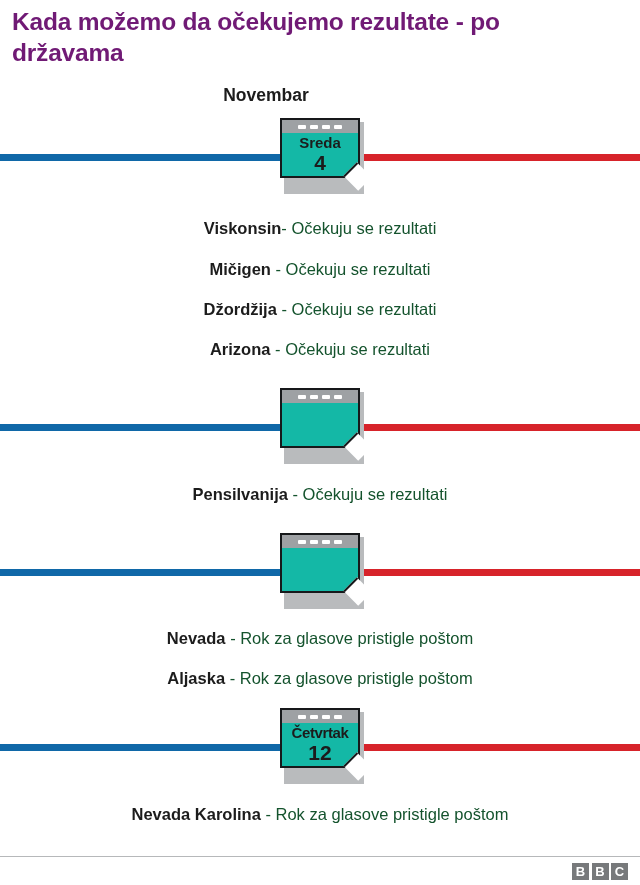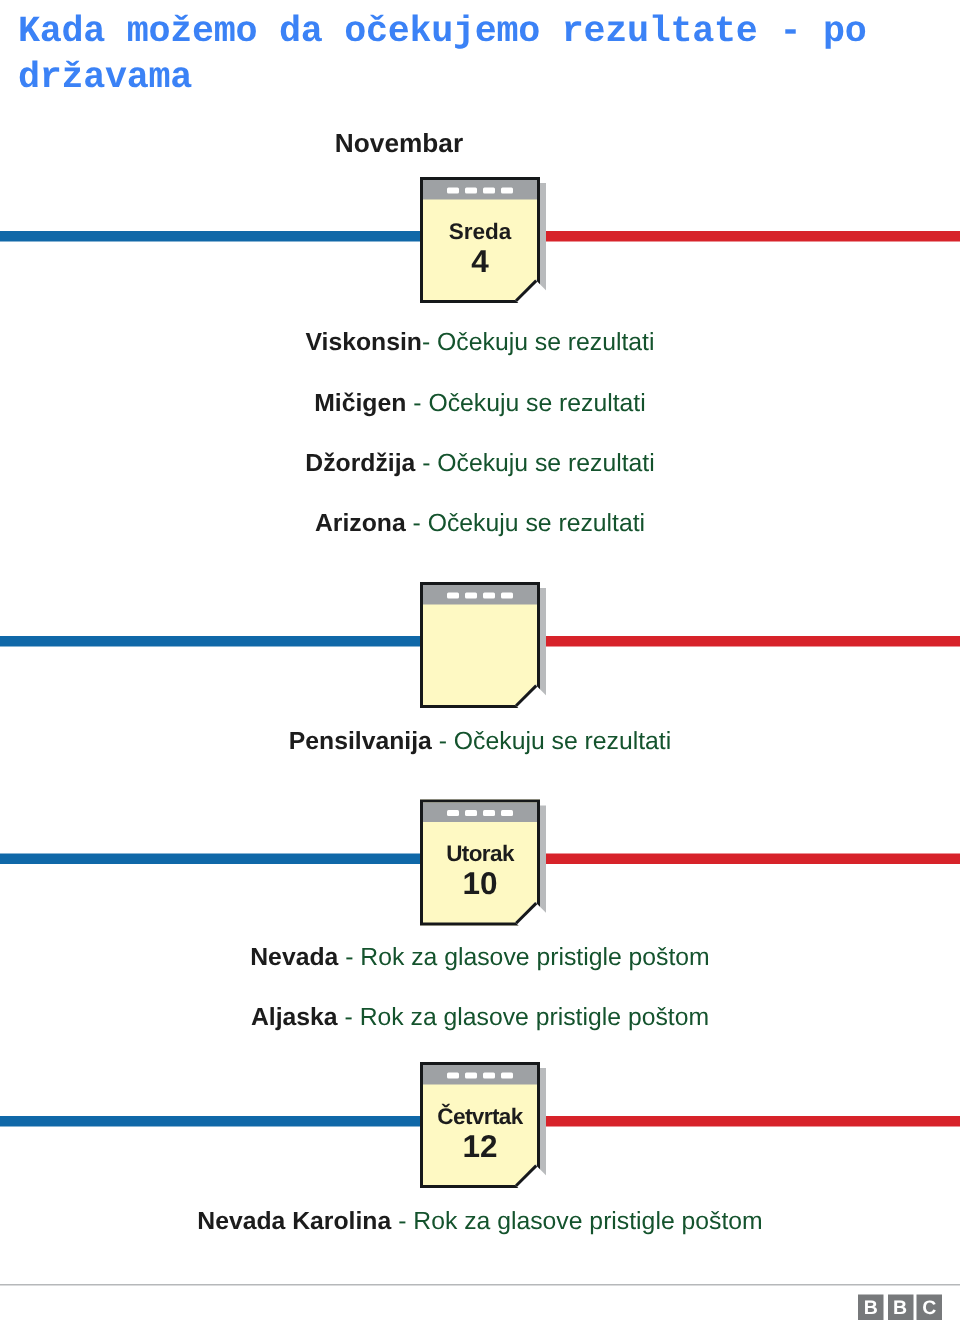--- a/index.html
+++ b/index.html
@@ -19,22 +19,21 @@
   
   .title {
     position: absolute;
     left: 12px;
     top: 6px;
     width: 580px;
     font-size: 24.5px;
     font-weight: 700;
     line-height: 1.28;
     letter-spacing: -0.2px;
-    color: #3b82f6;
-    font-family: Liberation Mono, monospace;
+    color: #701a75;
   }
 
   
   .month {
     position: absolute;
     left: 0;
     width: 532px;
     text-align: center;
     font-size: 17.5px;
     font-weight: 700;
@@ -63,22 +62,22 @@
     background: #d7232a;
   }
 
   
   .card {
     position: absolute;
     left: 50%;
     top: 0;
     transform: translateX(-50%);
     width: 80px;
-    height: 84px;
-    background: #fef9c3;
+    height: 60px;
+    background: #14b8a6;
     border: 2.5px solid #16181a;
     box-sizing: border-box;
     z-index: 4;
   }
   .card-shadow {
     position: absolute;
     left: 50%;
     top: 0;
     transform: translateX(-50%);
     margin-left: 4px;
@@ -273,24 +272,20 @@
   <div class="rail rail-blue"></div>
   <div class="rail rail-red"></div>
   <div class="card-shadow"></div>
   <div class="card">
     <div class="card-bar">
       <span class="ring"></span>
       <span class="ring"></span>
       <span class="ring"></span>
       <span class="ring"></span>
     </div>
-    <div class="card-body">
-      <div class="card-day wide">Utorak</div>
-      <div class="card-num">10</div>
-    </div>
     <div class="fold-shade"></div>
     <div class="fold"></div>
   </div>
 </div>
 
 <div class="row" style="top:629px;">
   <span class="state">Nevada</span>&nbsp;<span class="desc">- Rok za glasove pristigle poštom</span>
 </div>
 <div class="row" style="top:669px;">
   <span class="state">Aljaska</span>&nbsp;<span class="desc">- Rok za glasove pristigle poštom</span>

